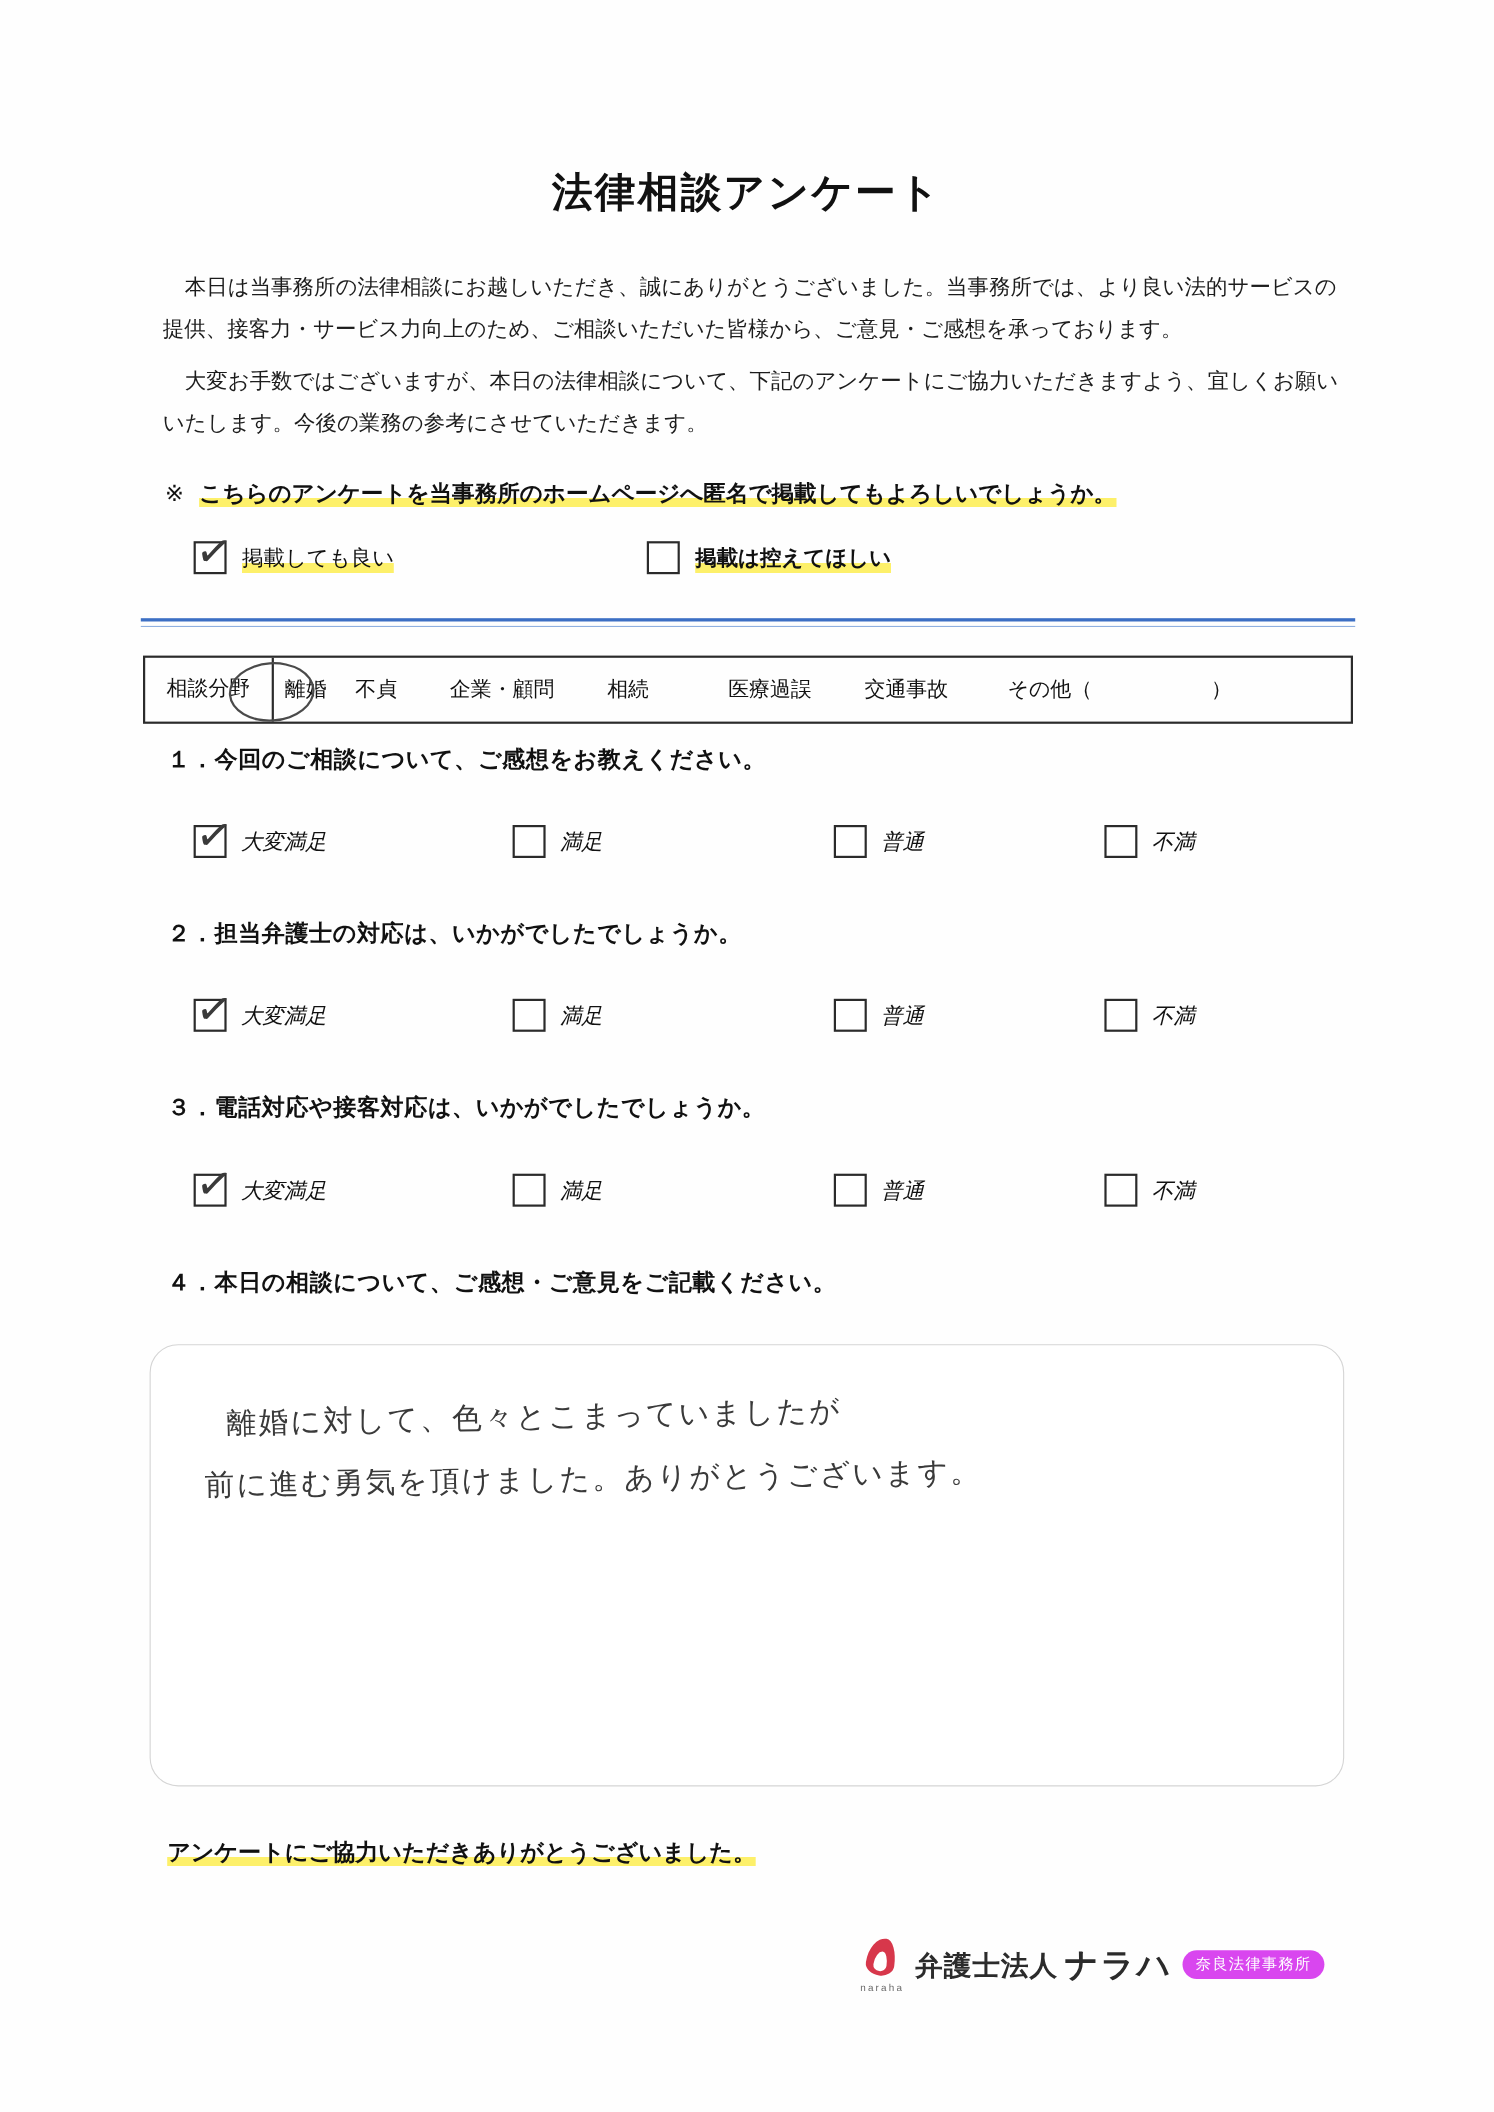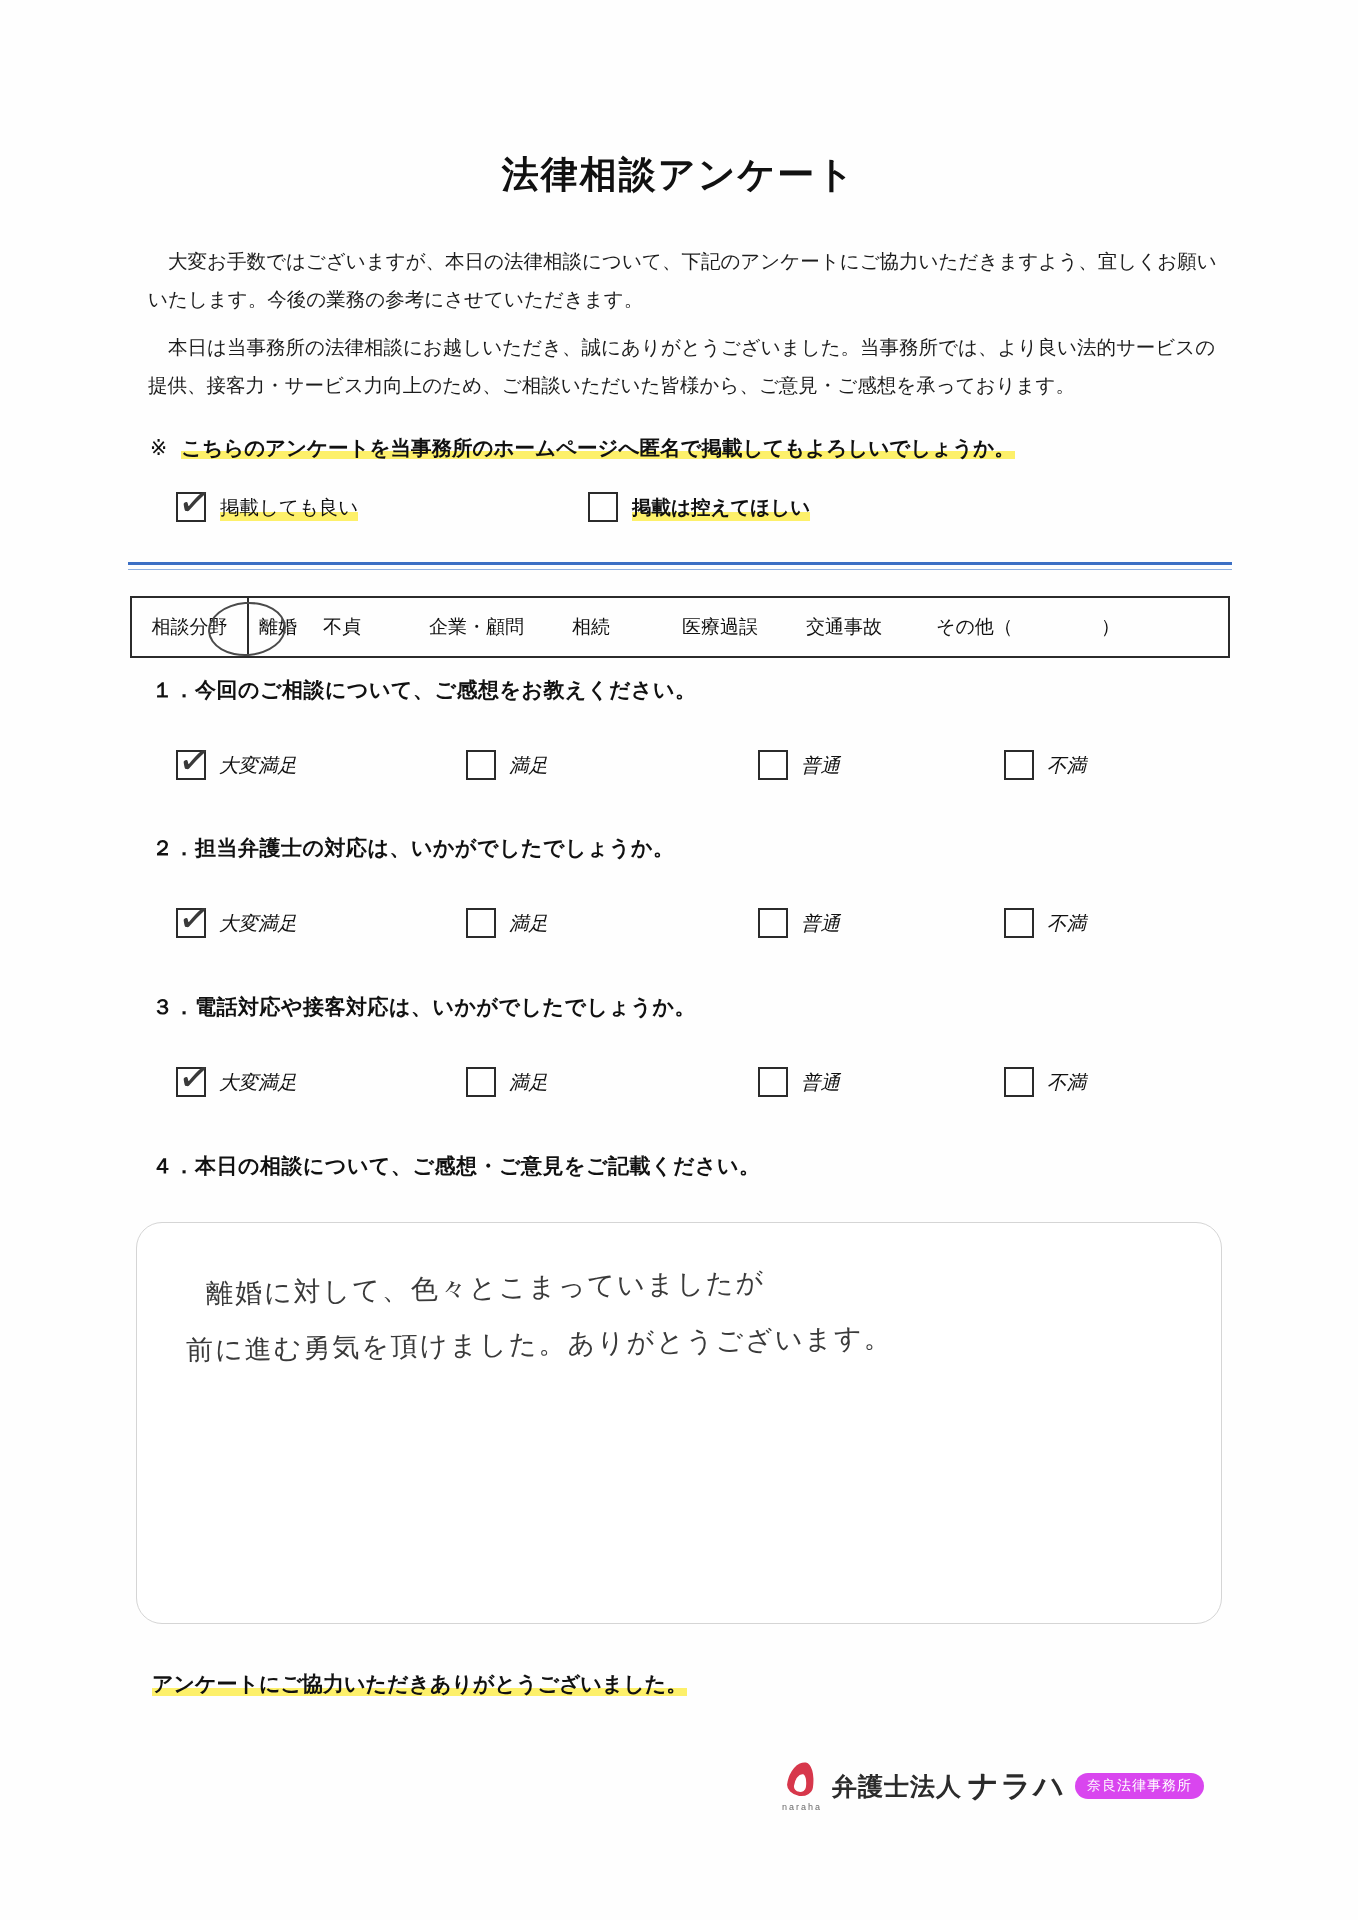--- a/index.html
+++ b/index.html
@@ -145,21 +145,21 @@
     align-items: center;
     font-size: 19px;
     color: #111;
     padding-left: 10px;
     gap: 0;
     position: relative;
     width: 100%;
   }
   .field-box .opt { white-space: nowrap; }
   .o-rikon   { margin-right: 26px; position: relative; }
-  .o-futei   { margin-right: 68px; text-align: center; }
+  .o-futei   { margin-right: 48px; text-align: center; }
   .o-kigyo   { margin-right: 48px; }
   .o-souzoku { margin-right: 72px; }
   .o-iryo    { margin-right: 48px; }
   .o-kotsu   { margin-right: 54px; }
   .o-sonota  { }
   .circle-mark {
     position: absolute;
     left: 208px;
     top: 602px;
     width: 74px;
@@ -303,22 +303,22 @@
   }
 </style>
 </head>
 <body>
 
 <div class="page">
 
   <div class="title">法律相談アンケート</div>
 
   <div class="intro">
+    <p>本日は当事務所の法律相談にお越しいただき、誠にありがとうございました。当事務所では、より良い法的サービスの提供、接客力・サービス力向上のため、ご相談いただいた皆様から、ご意見・ご感想を承っております。</p>
     <p>大変お手数ではございますが、本日の法律相談について、下記のアンケートにご協力いただきますよう、宜しくお願いいたします。今後の業務の参考にさせていただきます。</p>
-    <p>本日は当事務所の法律相談にお越しいただき、誠にありがとうございました。当事務所では、より良い法的サービスの提供、接客力・サービス力向上のため、ご相談いただいた皆様から、ご意見・ご感想を承っております。</p>
   </div>
 
   <div class="pub-q">
     <span class="mark">※</span><span class="hl">こちらのアンケートを当事務所のホームページへ匿名で掲載してもよろしいでしょうか。</span>
   </div>
 
   <div class="pub-opt pub-opt-1">
     <span class="cb"></span>
     <span class="label hl">掲載しても良い</span>
   </div>

